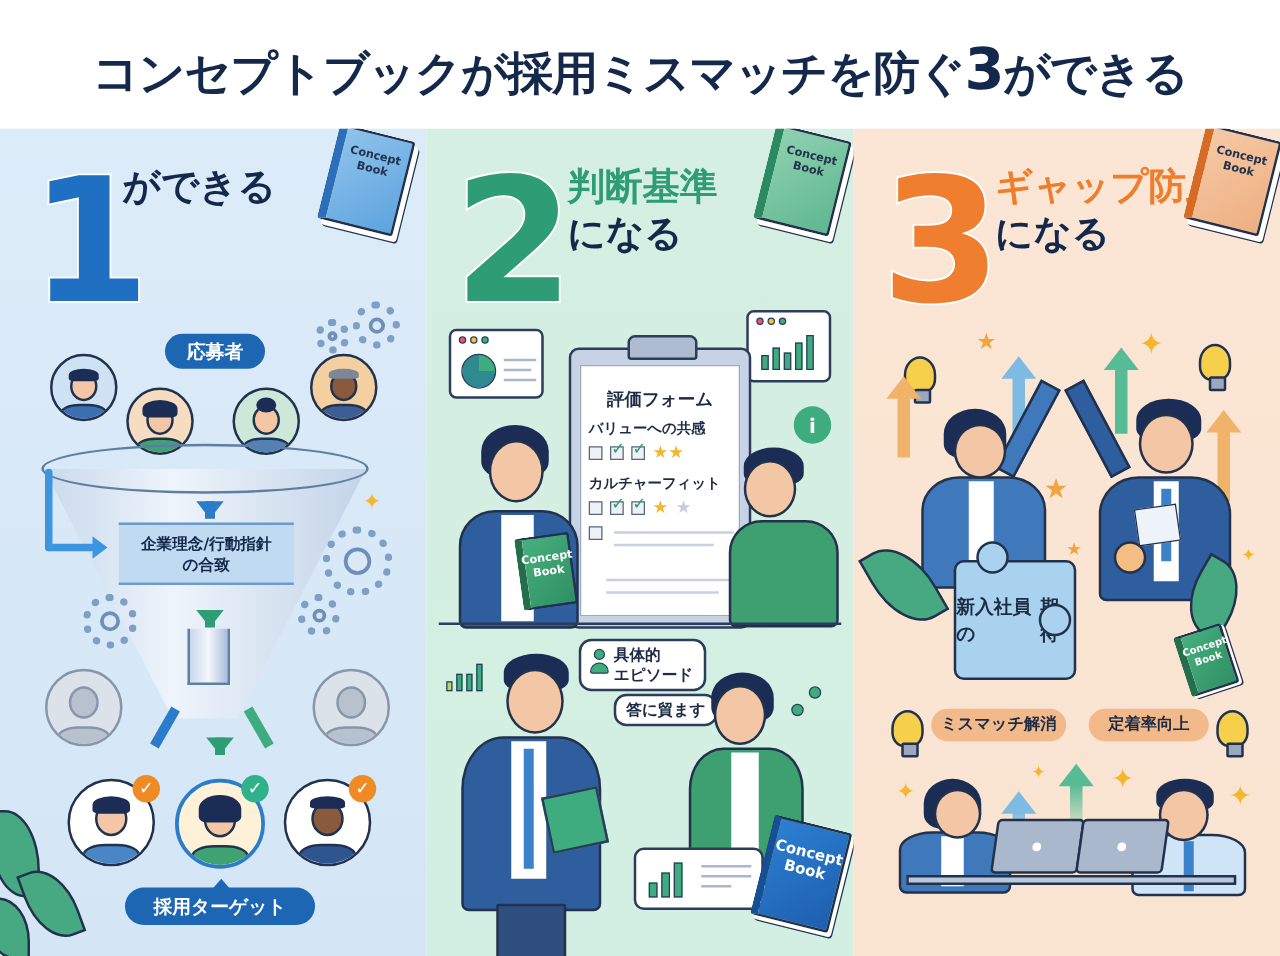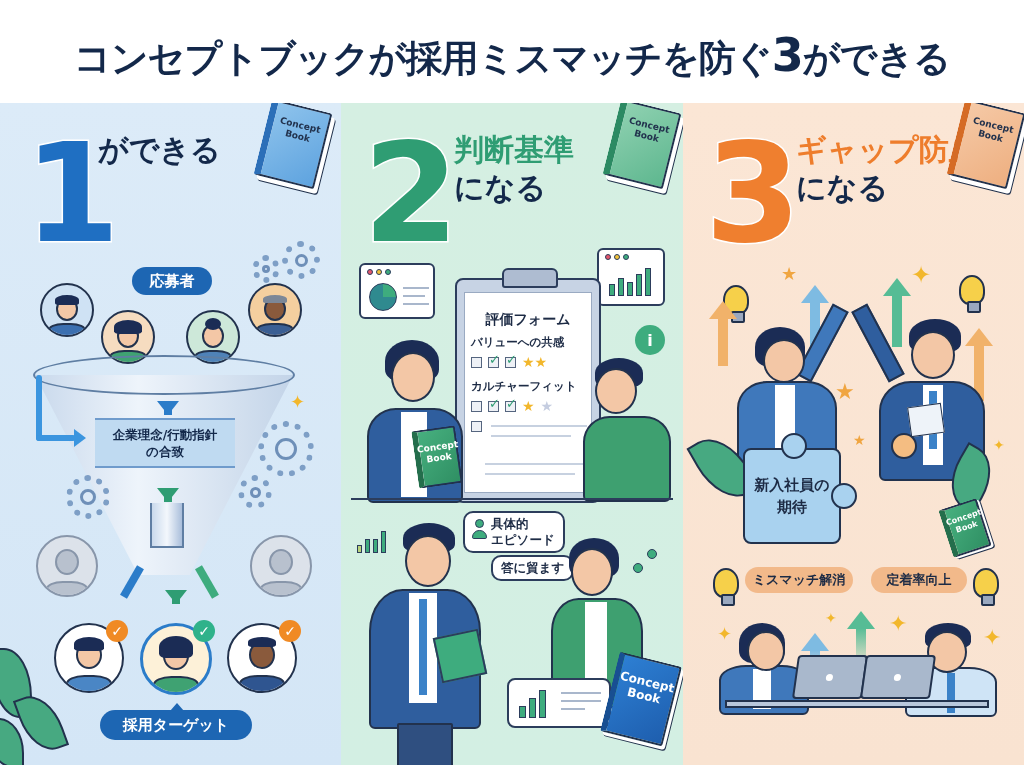--- a/index.html
+++ b/index.html
@@ -87,21 +87,21 @@
   .person { position: absolute; }
   .person .p-head { position: absolute; border-radius: 50%; background: #f3c7a6; border: 2px solid #22324d; }
   .person .p-hair { position: absolute; background: #1b2c55; border-radius: 50% 50% 30% 30%; }
   .person .p-body { position: absolute; border: 2px solid #22324d; border-radius: 30% 30% 6px 6px; }
   .person .p-shirt { position: absolute; background: #ffffff; }
   .person .p-tie { position: absolute; background: #3b82c8; }
 
   .bar-chart { position: absolute; display: flex; align-items: flex-end; gap: 3px; }
   .bar-chart span { background: #3eac7e; border: 1.5px solid #2c3d5c; display: inline-block; }
 
-  .puzzle { position: absolute; border: 2px solid #22324d; border-radius: 8px; display: flex; align-items: center; justify-content: center; flex-direction: column; font-size: 15px; font-weight: bold; color: #1d2b45; line-height: 22px; text-align: right; }
+  .puzzle { position: absolute; border: 2px solid #22324d; border-radius: 8px; display: flex; align-items: center; justify-content: center; flex-direction: row; font-size: 15px; font-weight: bold; color: #1d2b45; line-height: 22px; text-align: left; margin-left: 20px; }
   .puzzle.blue { background: #a9d2ef; }
   .puzzle.orange { background: #f4bd82; }
   .puzzle-knob { position: absolute; width: 26px; height: 26px; border-radius: 50%; border: 2px solid #22324d; }
 
   .bulb { position: absolute; width: 26px; height: 30px; border-radius: 50% 50% 40% 40%; background: #f6d04a; border: 2px solid #22324d; }
   .bulb::after { content: ""; position: absolute; left: 6px; bottom: -10px; width: 10px; height: 8px; background: #9aa8bf; border: 2px solid #22324d; border-radius: 2px; }
 
   .up-arrow { position: absolute; width: 0; height: 0; border-left: 14px solid transparent; border-right: 14px solid transparent; }
   .up-arrow .shaft { position: absolute; top: 17px; left: -5px; width: 10px; }
 

